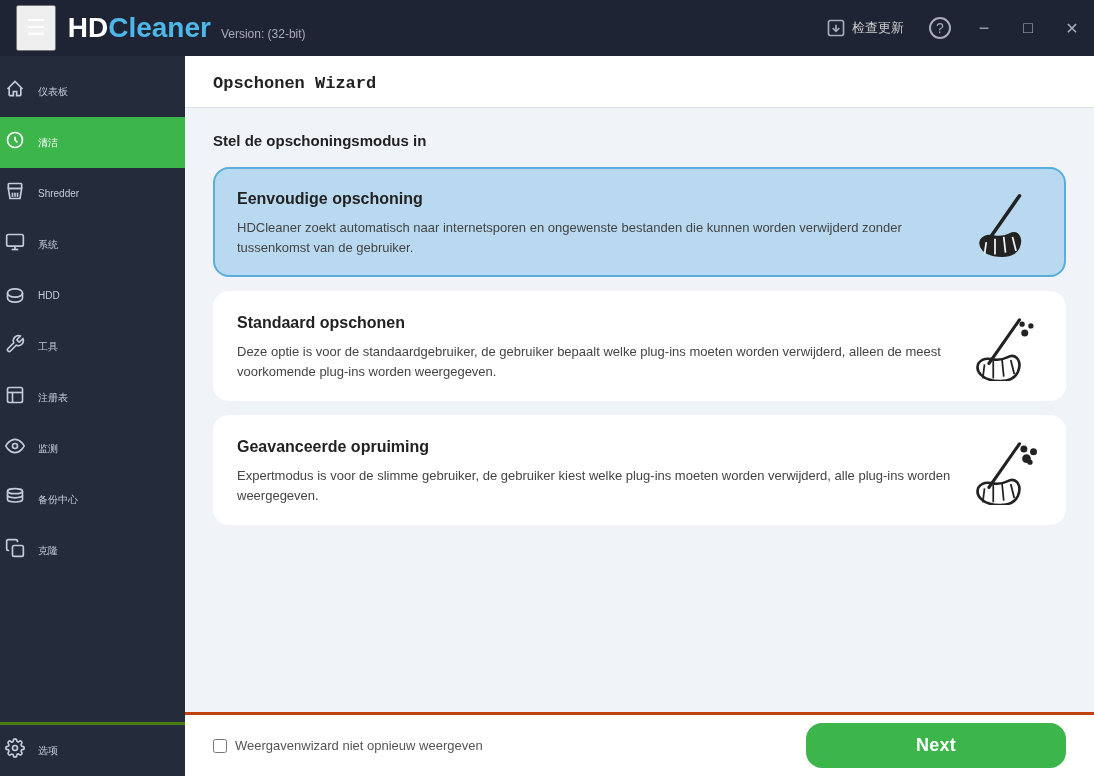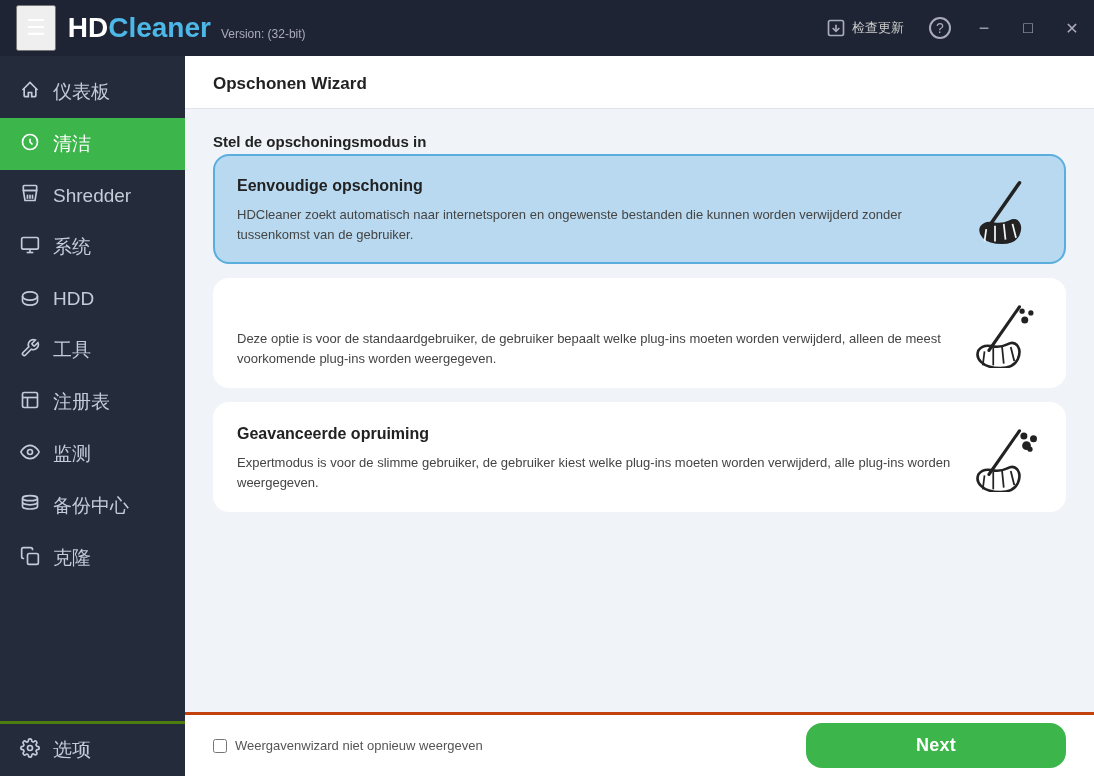--- a/index.html
+++ b/index.html
@@ -35,38 +35,38 @@
 
     
     .layout { display: flex; height: calc(776px - 56px); }
 
     
     .sidebar {
       width: 185px; background: #242b3a; display: flex; flex-direction: column;
       padding-top: 10px; flex-shrink: 0;
     }
     .sidebar-item {
-      display: flex; align-items: center; gap: 12px; padding: 13px 19px;
-      color: #c5ccd9; font-size: 19px; cursor: pointer; border-radius: 0;
+      display: flex; align-items: center; gap: 12px; padding: 13px 4px;
+      color: #c5ccd9; font-size: 10px; cursor: pointer; border-radius: 0;
     }
     .sidebar-item.active { background: #3cb54a; color: #fff; }
     .sidebar-icon { font-size: 18px; width: 22px; text-align: center; }
     .sidebar-bottom { margin-top: auto; border-top: 3px solid #4d7c0f; }
 
     
     .main-content {
       flex: 1; background: #f0f4f8; overflow-y: auto; display: flex; flex-direction: column;
     }
     .page-header {
-      background: #fff; padding: 18px 40px 14px 28px; border-bottom: 1px solid #e0e4ea;
+      background: #fff; padding: 18px 40px 14px 28px; border-bottom: 1px solid #e0e4ea; font-family: Liberation Mono, monospace;
     }
     .page-title { font-size: 17px; font-weight: bold; color: #222; }
 
     .wizard-body { padding: 24px 28px; flex: 1; }
-    .section-title { font-size: 15px; font-weight: bold; color: #222; margin-bottom: 4px; }
+    .section-title { font-size: 15px; font-weight: bold; color: #222; margin-bottom: 18px; }
 
     
     .option-card {
       background: #fff; border: 2px solid transparent; border-radius: 16px; margin-bottom: 14px;
       padding: 18px 22px 18px 22px; display: flex; align-items: flex-end; cursor: pointer;
       position: relative; min-height: 90px;
     }
     .option-card.selected { background: #b8d9f0; border-color: #5aaede; }
     .option-card-text { flex: 1; padding-right: 10px; }
     .option-card-title { font-size: 16px; font-weight: bold; color: #222; margin-bottom: 10px; }
@@ -259,20 +259,21 @@
               <line x1="22" y1="54" x2="22" y2="72" stroke="#f0f4f8" stroke-width="2"></line>
               <line x1="32" y1="52" x2="34" y2="70" stroke="#f0f4f8" stroke-width="2"></line>
               <line x1="42" y1="52" x2="46" y2="68" stroke="#f0f4f8" stroke-width="2"></line>
             </g>
           </svg>
         </div>
       </div>
 
       <div class="option-card">
         <div class="option-card-text">
+          <div class="option-card-title">Standaard opschonen</div>
           <div class="option-card-desc">Deze optie is voor de standaardgebruiker, de gebruiker bepaalt welke plug-ins moeten worden verwijderd, alleen de meest voorkomende plug-ins worden weergegeven.</div>
         </div>
         <div class="option-card-icon broom-icon">
           <svg viewBox="0 0 80 80" fill="none" xmlns="http://www.w3.org/2000/svg">
             <g transform="translate(8,5)">
               <line x1="52" y1="5" x2="17" y2="55" stroke="#222" stroke-width="3.5" stroke-linecap="round"></line>
               <path d="M5 55 Q10 48 20 50 Q30 52 38 48 Q46 44 50 50 Q54 56 50 65 Q45 75 30 75 Q15 75 8 68 Q2 62 5 55Z" fill="none" stroke="#222" stroke-width="3"></path>
               <line x1="12" y1="56" x2="10" y2="72" stroke="#222" stroke-width="2"></line>
               <line x1="22" y1="52" x2="22" y2="72" stroke="#222" stroke-width="2"></line>
               <line x1="32" y1="50" x2="34" y2="70" stroke="#222" stroke-width="2"></line>

